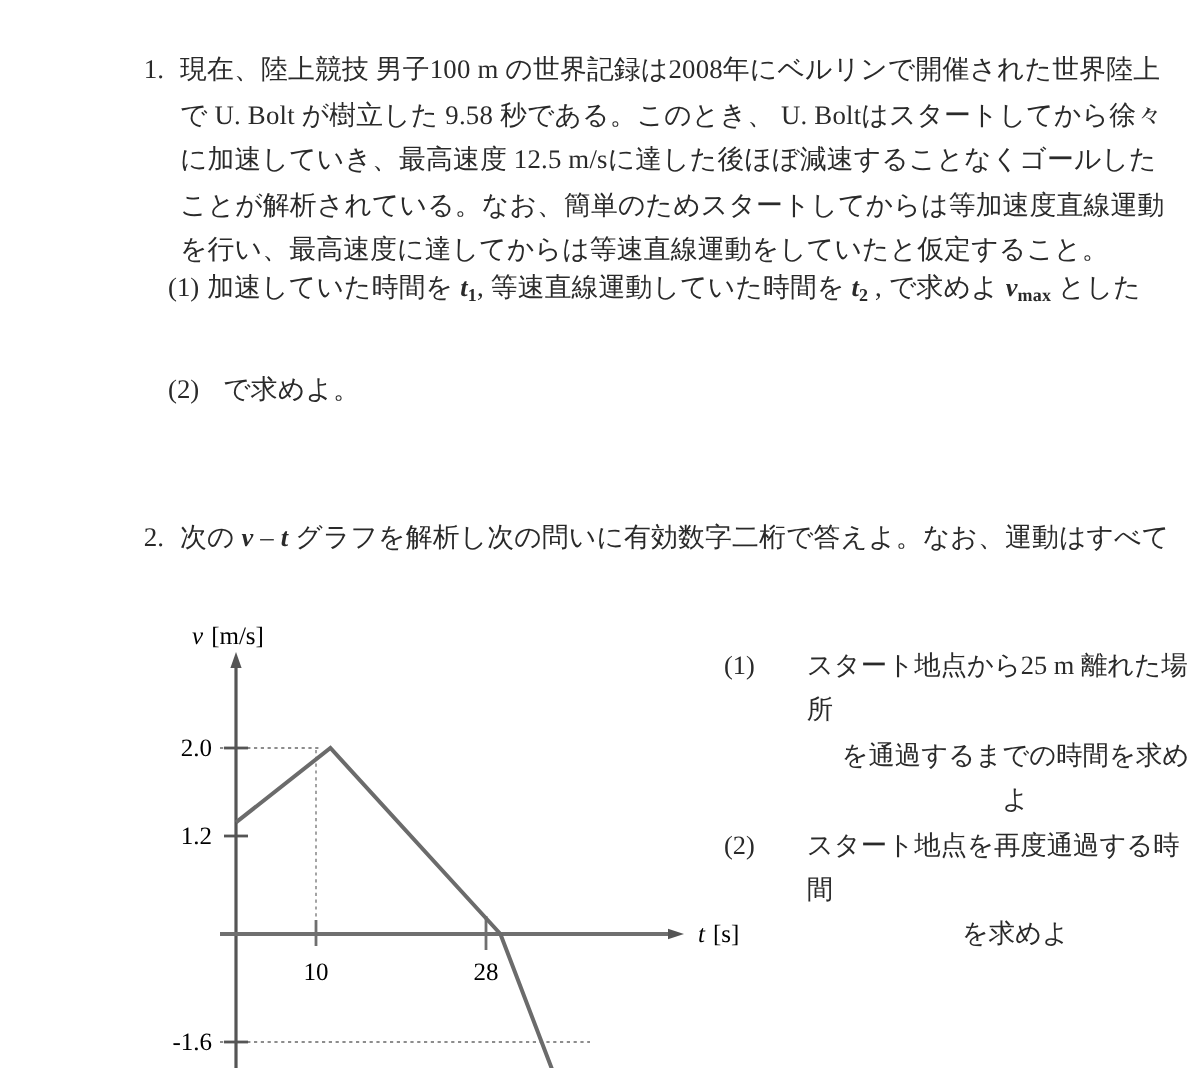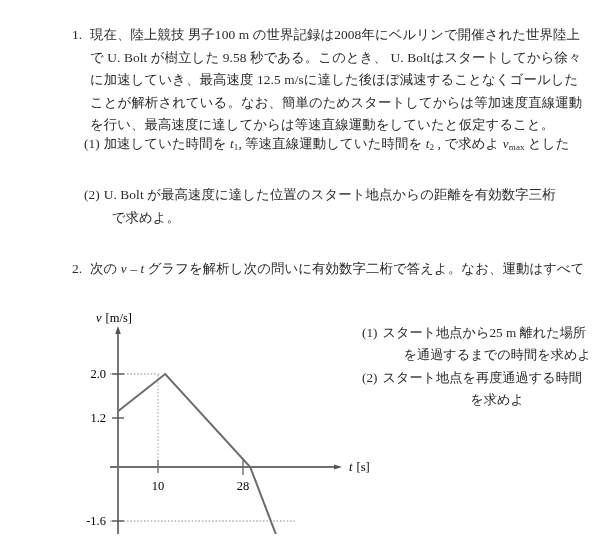--- a/index.html
+++ b/index.html
@@ -65,20 +65,21 @@
   .indent { padding-left: 18px; }
 
   #p1-sub1 { top: 133px; left: 84px; width: 500px; }
   #p1-sub2 { top: 184px; left: 84px; width: 500px; }
 
   
   .mi {
     font-family: "Liberation Serif", serif;
     font-style: italic;
     font-size: 13.2px;
+    font-weight: bold;
   }
   .sub {
     font-size: 9px;
     vertical-align: -0.25em;
     font-style: normal;
     font-family: "Liberation Serif", serif;
   }
 
   
   #graph-figure {
@@ -111,20 +112,21 @@
   .gq-label {
     flex: 0 0 auto;
     font-size: 13.2px;
     line-height: 22.4px;
     padding-right: 5px;
   }
   .gq-text {
     flex: 1 1 auto;
     font-size: 13.2px;
     line-height: 22.4px;
+    margin-left: 21px;
   }
   .gq-text .cont { display: block; padding-left: 14px; text-align: center; }
 </style>
 </head>
 <body>
 
 <div class="page">
 
   <div class="problem" id="problem1">
     <div class="prob-num">1.</div>
@@ -140,21 +142,20 @@
   <div class="subitem" id="p1-sub1">
     <div class="sub-label">(1)</div>
     <div class="sub-body">
       <div class="line"><span>加速していた時間を </span><span class="mi"><span>t</span><span class="sub">1</span></span><span>, 等速直線運動していた時間を </span><span class="mi"><span>t</span><span class="sub">2</span></span><span> , で求めよ </span><span class="mi"><span>v</span><span class="sub">max</span></span><span> とした</span></div>
     </div>
   </div>
 
   <div class="subitem" id="p1-sub2">
     <div class="sub-label">(2)</div>
     <div class="sub-body">
-      <div class="line">U. Bolt が最高速度に達した位置のスタート地点からの距離を有効数字三桁</div>
       <div class="line" style="padding-left:8px">で求めよ。</div>
     </div>
   </div>
 
   <div class="problem" id="problem2">
     <div class="prob-num">2.</div>
     <div class="prob-body">
       <div class="line"><span>次の </span><span class="mi">v</span><span> – </span><span class="mi">t</span><span> グラフを解析し次の問いに有効数字二桁で答えよ。なお、運動はすべて</span></div>
     </div>
   </div>

